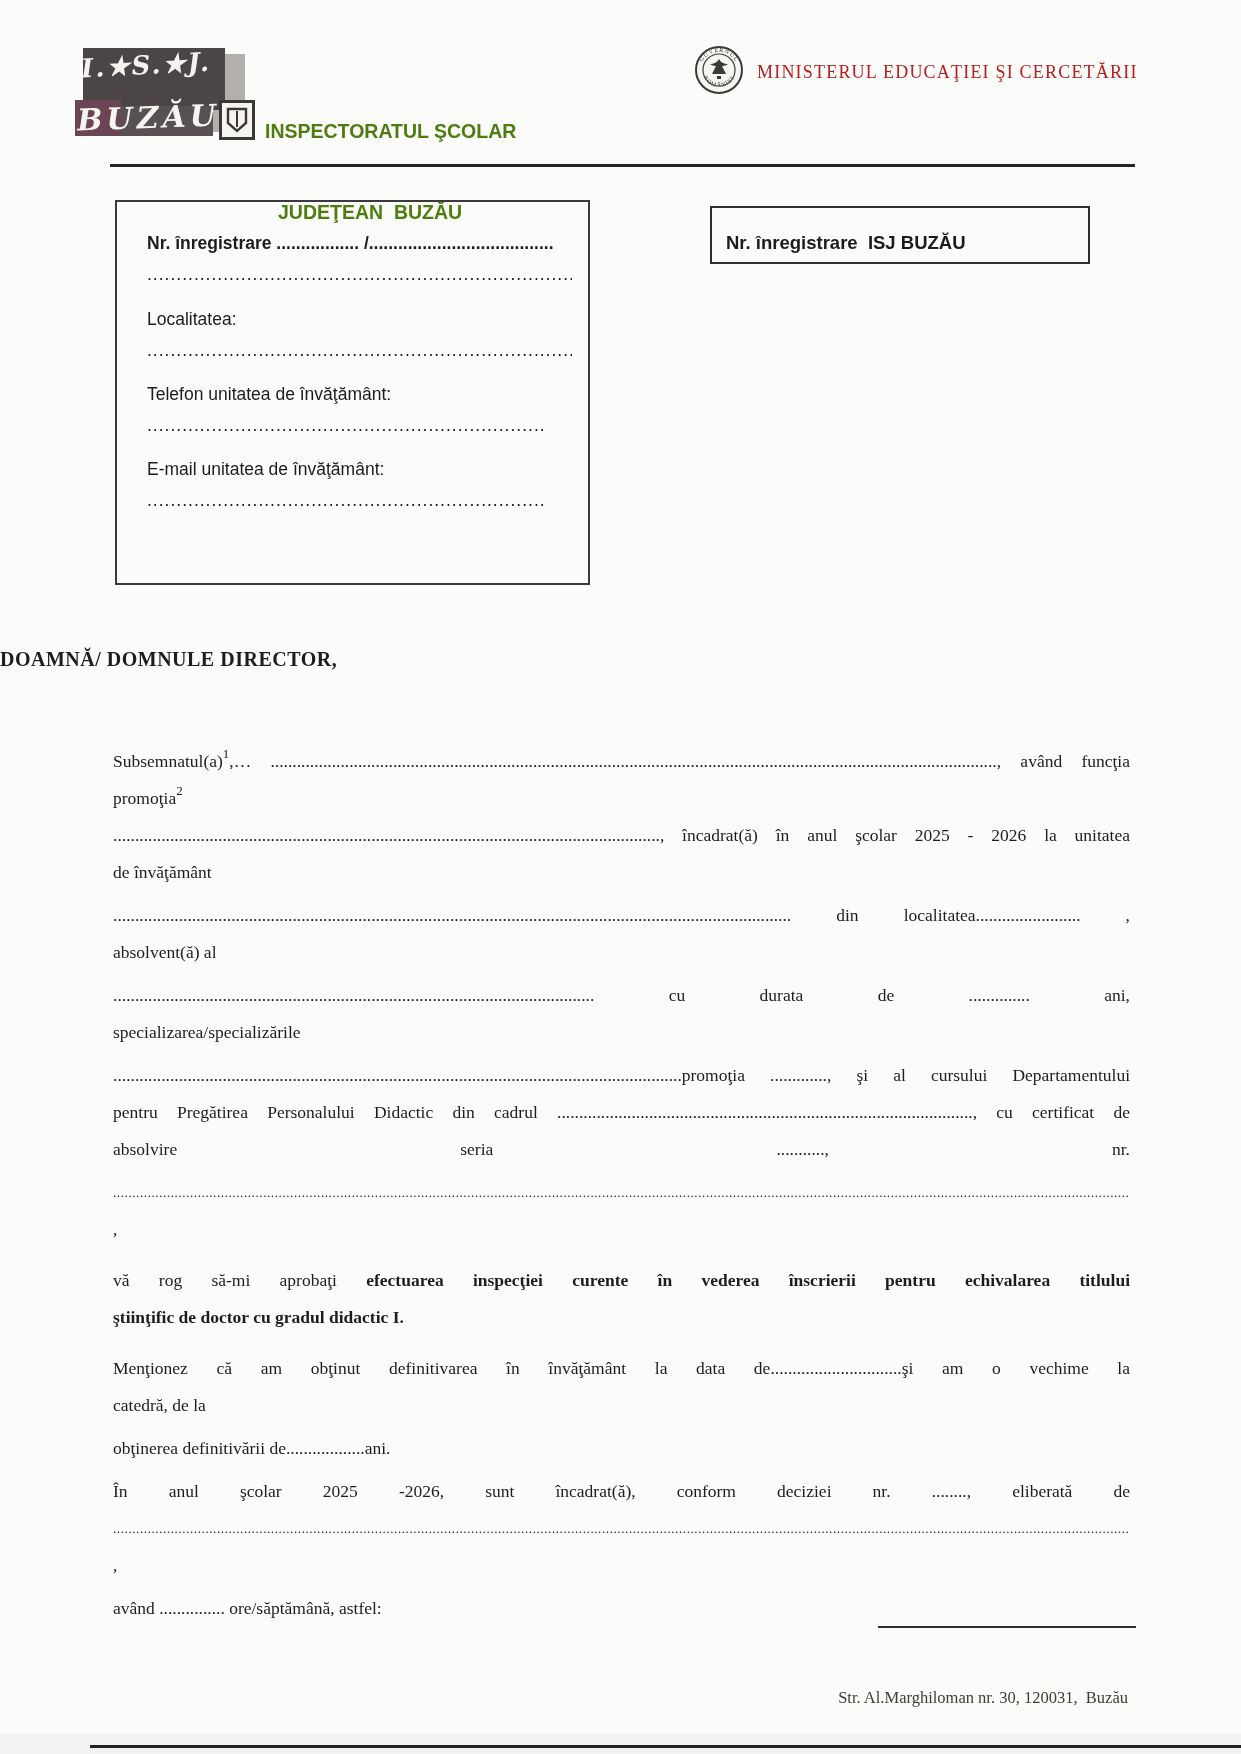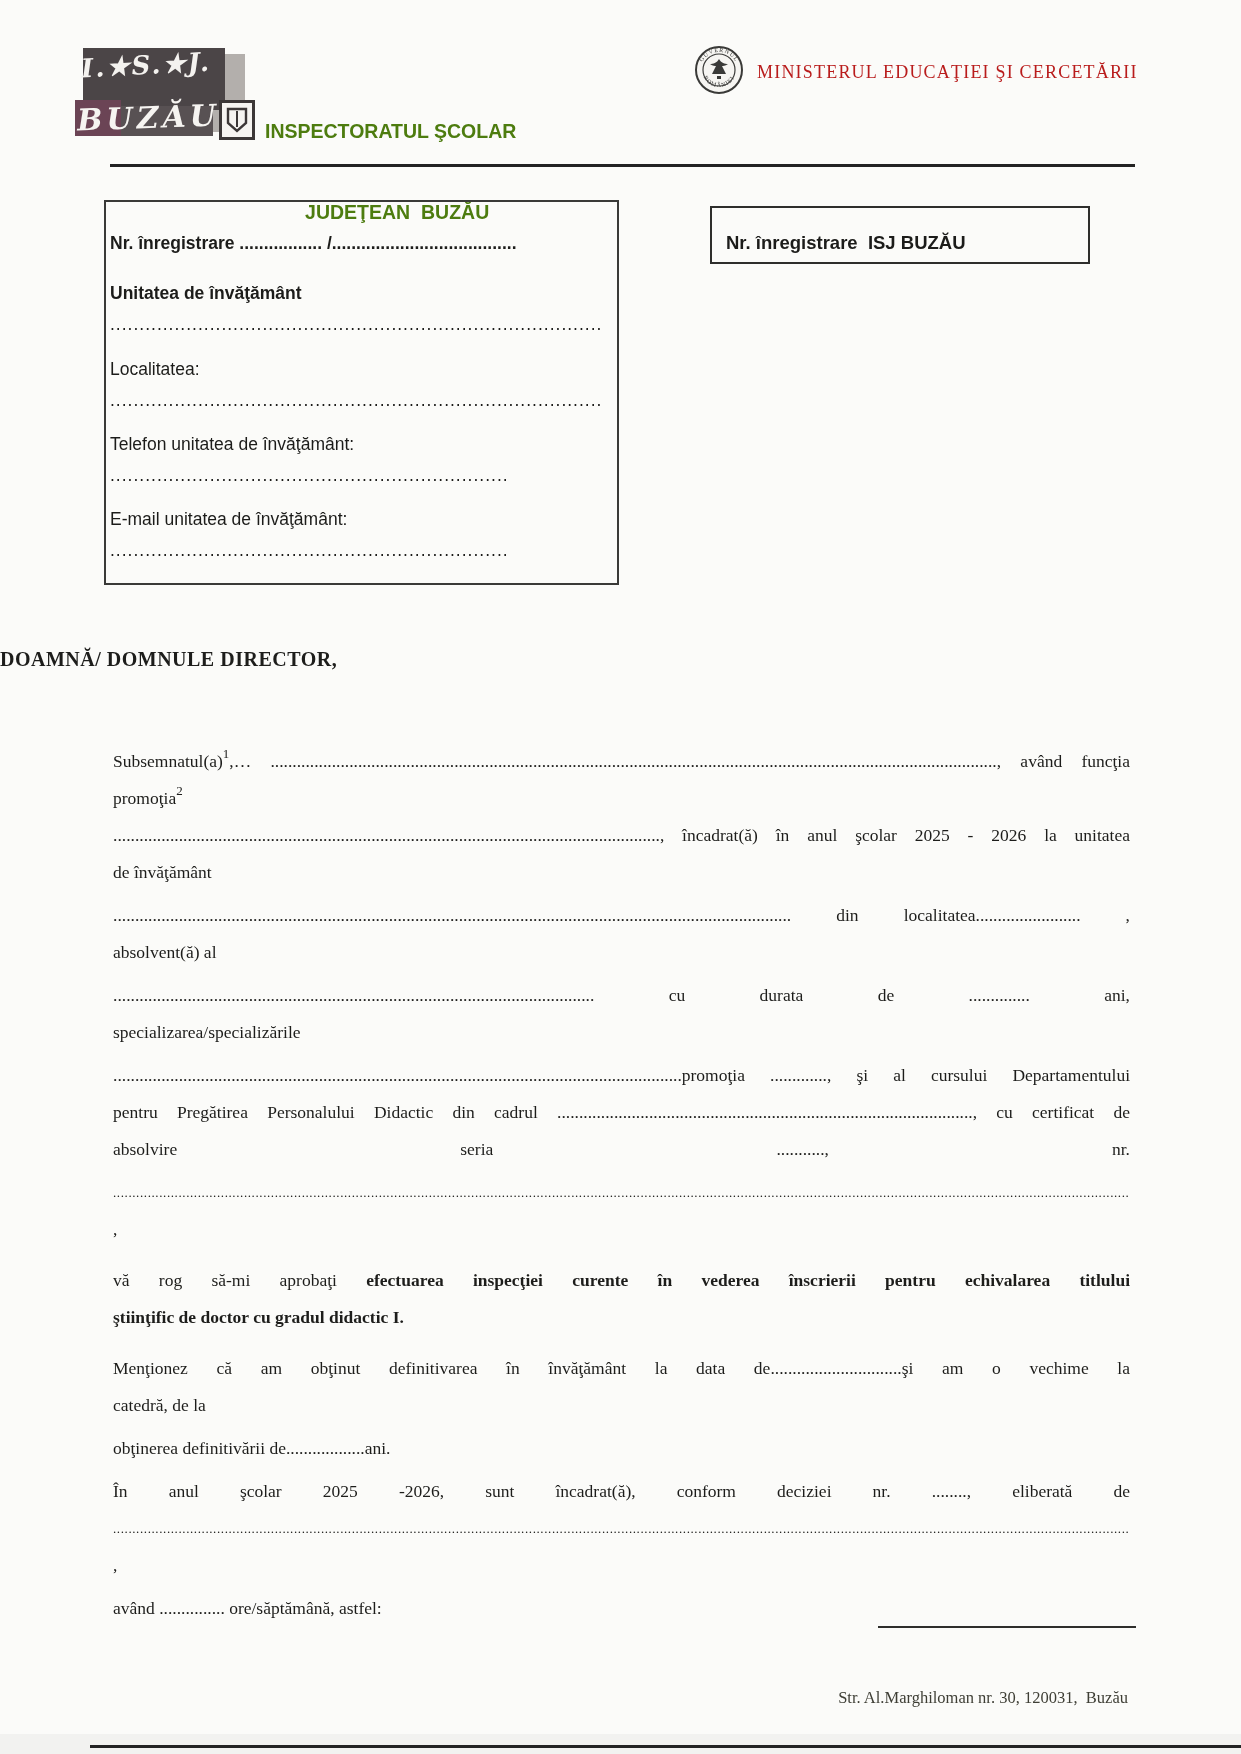--- a/index.html
+++ b/index.html
@@ -15,30 +15,30 @@
             letter-spacing:2px;transform:rotate(-3deg);}
   .logo-maroon{position:absolute;left:0;top:58px;width:46px;height:36px;background:#6b4455;}
   .logo-strip{position:absolute;left:20px;top:64px;width:118px;height:30px;background:#585153;}
   .logo-buzau{position:absolute;left:2px;top:58px;color:#f6f4f1;font-family:"DejaVu Serif",serif;
               font-style:italic;font-weight:bold;font-size:30px;letter-spacing:4px;transform:rotate(-2deg);}
   .logo-emblem{position:absolute;left:144px;top:58px;width:36px;height:40px;background:#f6f4f1;
                border:3px solid #3c3737;box-sizing:border-box;display:flex;align-items:center;justify-content:center;}
 
   .org{position:absolute;left:265px;top:64px;font-family:"Liberation Sans",sans-serif;
        font-weight:bold;font-size:19.5px;line-height:27px;color:#4d7c0f;white-space:pre;}
-  .org-l2{padding-left:13px;text-align:center;}
+  .org-l2{padding-left:13px;}
 
   .seal{position:absolute;left:693px;top:44px;width:52px;height:52px;}
   .ministry{position:absolute;left:757px;top:62px;font-size:18px;letter-spacing:1.2px;color:#b91c1c;}
 
   .hrule{position:absolute;left:110px;top:164px;width:1025px;height:3px;background:#232323;}
 
   
-  .lbox{position:absolute;left:104px;top:200px;width:515px;height:385px;border:2px solid #3a3a38;
-        box-sizing:border-box;padding:30px 16px 0 4px;font-family:"Liberation Sans",sans-serif;
+  .lbox{position:absolute;left:115px;top:200px;width:475px;height:385px;border:2px solid #3a3a38;
+        box-sizing:border-box;padding:30px 16px 0 30px;font-family:"Liberation Sans",sans-serif;
         font-size:17.5px;color:#1c1c1a;}
   .lb-line{line-height:22px;white-space:nowrap;overflow:hidden;}
   .lb-dots{line-height:20px;letter-spacing:1px;white-space:nowrap;overflow:hidden;}
   .bold{font-weight:bold;}
   .mt10{margin-top:10px;} .mt20{margin-top:23px;} .mt24{margin-top:24px;} .mt28{margin-top:28px;}
 
   .rbox{position:absolute;left:710px;top:206px;width:380px;height:58px;border:2px solid #2e2e2c;
         box-sizing:border-box;padding:24px 0 0 14px;font-family:"Liberation Sans",sans-serif;
         font-weight:bold;font-size:18.5px;color:#1c1c1a;white-space:pre;}
 
@@ -103,21 +103,20 @@
       <path d="M26 15 c-2 4 -6 5 -9 5 c3 2 5 2 6 2 l-4 8 h14 l-4 -8 c1 0 3 0 6 -2 c-3 0 -7 -1 -9 -5 z M24 32 h4 v3 h-4 z" fill="#3a3a38"></path>
     </svg>
   </div>
 
   <div class="ministry">MINISTERUL EDUCAŢIEI ŞI CERCETĂRII</div>
 
   <div class="hrule"></div>
 
   <div class="lbox">
     <div class="lb-line bold">Nr. înregistrare ................. /......................................</div>
-    <div class="lb-line bold mt28">Unitatea de învăţământ</div>
     <div class="lb-dots mt10">........................................................................................</div>
     <div class="lb-line mt24">Localitatea:</div>
     <div class="lb-dots mt10">....................................................................................................</div>
     <div class="lb-line mt20">Telefon unitatea de învăţământ:</div>
     <div class="lb-dots mt10">....................................................................</div>
     <div class="lb-line mt20">E-mail unitatea de învăţământ:</div>
     <div class="lb-dots mt10">....................................................................</div>
   </div>
 
   <div class="rbox">Nr. înregistrare  ISJ BUZĂU</div>

